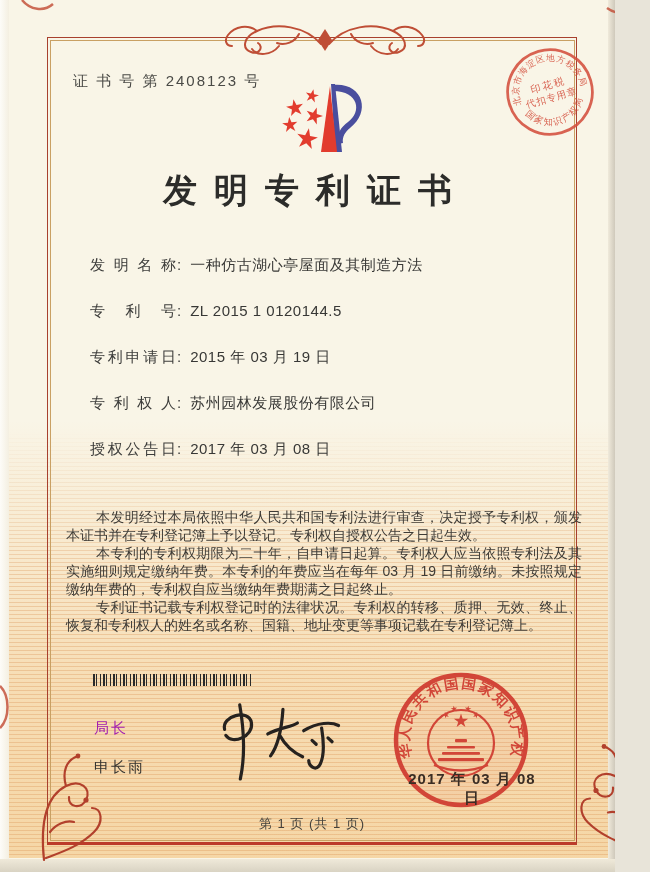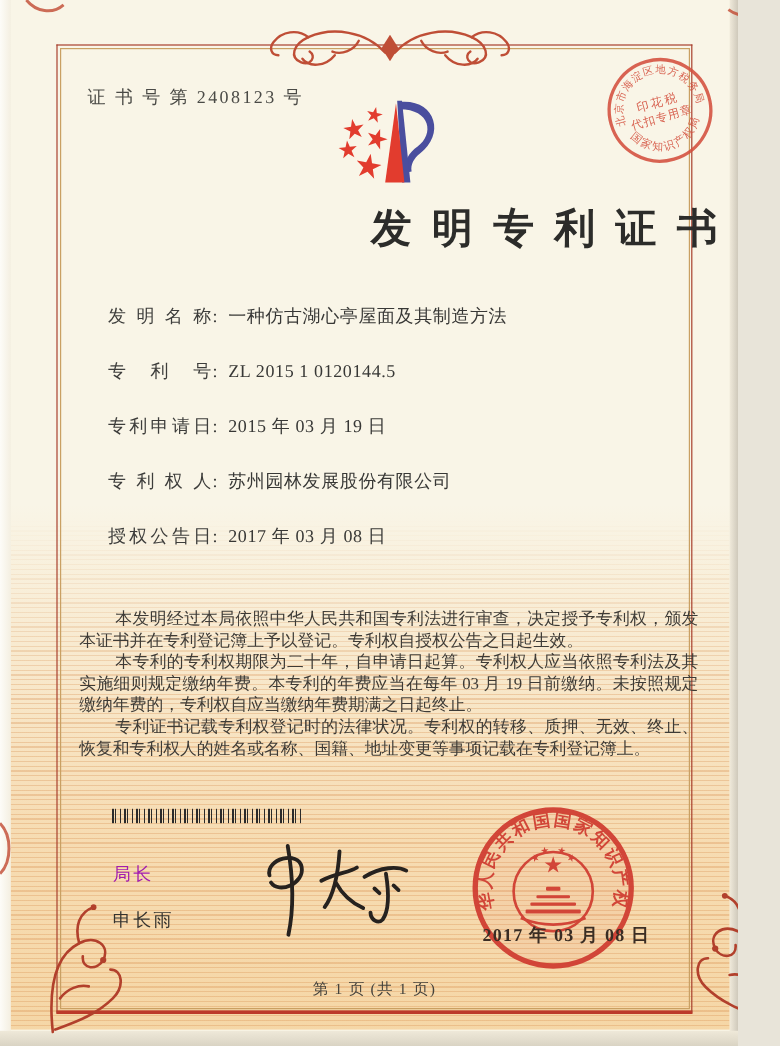--- a/index.html
+++ b/index.html
@@ -1,19 +1,19 @@
 <!DOCTYPE html>
 <html><head>
 <meta charset="utf-8">
 <style>
   html,body{margin:0;padding:0;background:#e8e4d9;}
   .canvas{
     position:relative;width:615px;height:872px;overflow:hidden;
     background:#f9f5e7;
-    font-family:Liberation Serif, serif;
+    font-family:Liberation Sans, sans-serif;
     color:#3a3a38;
   }
   
   .edge{position:absolute;z-index:0;}
   .edge-left{left:0;top:0;bottom:0;width:9px;background:linear-gradient(90deg,#fdfcf8,#f4efe1);}
   .edge-right{right:0;top:0;bottom:0;width:7px;background:linear-gradient(270deg,#cfc9bb,#f0eadb);}
   .edge-bottom{left:0;right:0;bottom:0;height:13px;background:linear-gradient(180deg,#efe9d9,#d9d3c3);}
   
   .tint{position:absolute;left:9px;right:7px;top:420px;bottom:14px;z-index:1;
     background:linear-gradient(180deg,rgba(247,226,193,0) 0%,rgba(247,223,184,.55) 30%,rgba(246,216,170,.85) 62%,rgba(245,213,163,.95) 100%);}
@@ -26,21 +26,21 @@
     border:1.5px solid #a8402e;border-bottom:3px solid #bc3b2a;}
   .frame::after{content:"";position:absolute;inset:1.5px;border:1px solid #c9a063;}
   .orn{position:absolute;z-index:3;}
   .ornament-top{left:215px;top:16px;}
   .corner-left{left:36px;top:712px;}
   .corner-right{left:546px;top:700px;}
   .frag{position:absolute;z-index:0;opacity:.8;}
   
   .cert-no{position:absolute;left:73px;top:72px;z-index:4;font-size:15px;letter-spacing:2px;color:#4a4a46;}
   .logo{position:absolute;left:262px;top:80px;z-index:4;}
-  .title{position:absolute;left:0;right:0;top:168px;z-index:4;text-align:right;
+  .title{position:absolute;left:0;right:0;top:168px;z-index:4;text-align:center;
     font-size:34px;font-weight:600;letter-spacing:17px;text-indent:17px;color:#2c2c2a;}
   
   .fields{position:absolute;left:90px;top:254px;z-index:4;display:flex;flex-direction:column;gap:25px;font-size:15px;}
   .field-row{white-space:nowrap;line-height:21px;}
   .flabel{display:inline-block;width:86px;text-align:justify;text-align-last:justify;color:#3d3d3b;vertical-align:bottom;}
   .fcolon{display:inline-block;margin:0 9px 0 1px;color:#3d3d3b;}
   .fvalue{color:#383836;letter-spacing:.5px;}
   
   .paragraphs{position:absolute;left:66px;top:508px;width:516px;z-index:4;
     font-size:14px;line-height:18px;text-align:justify;color:#3e3b36;}

